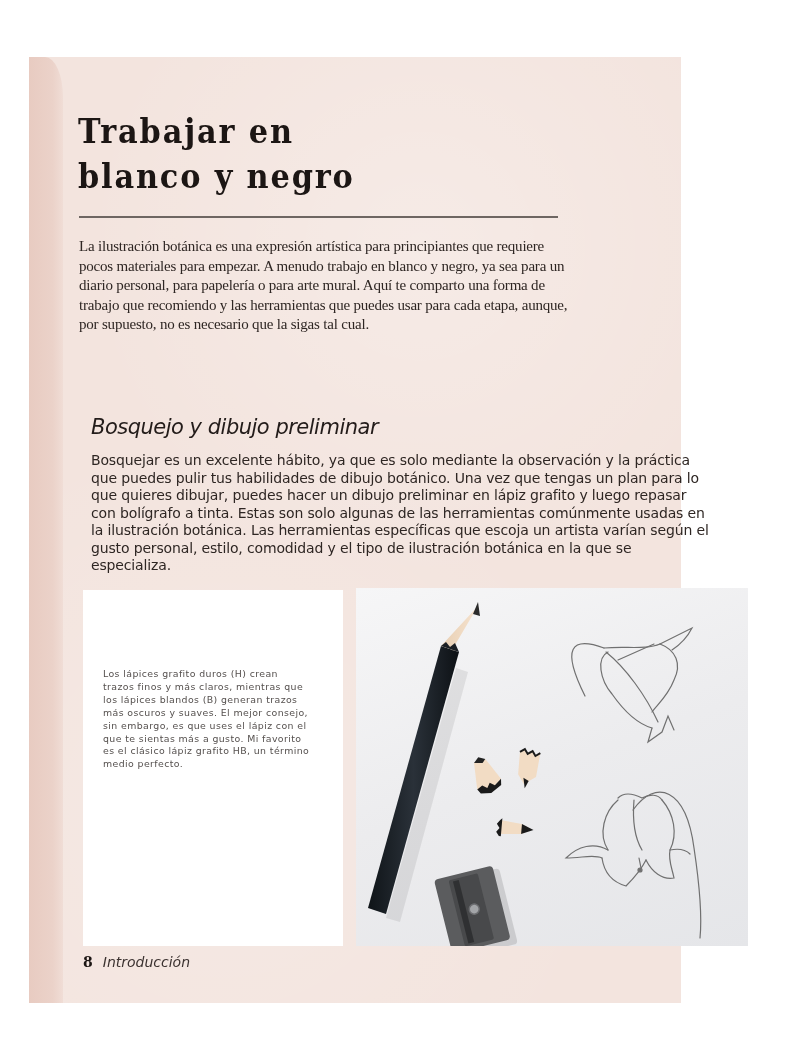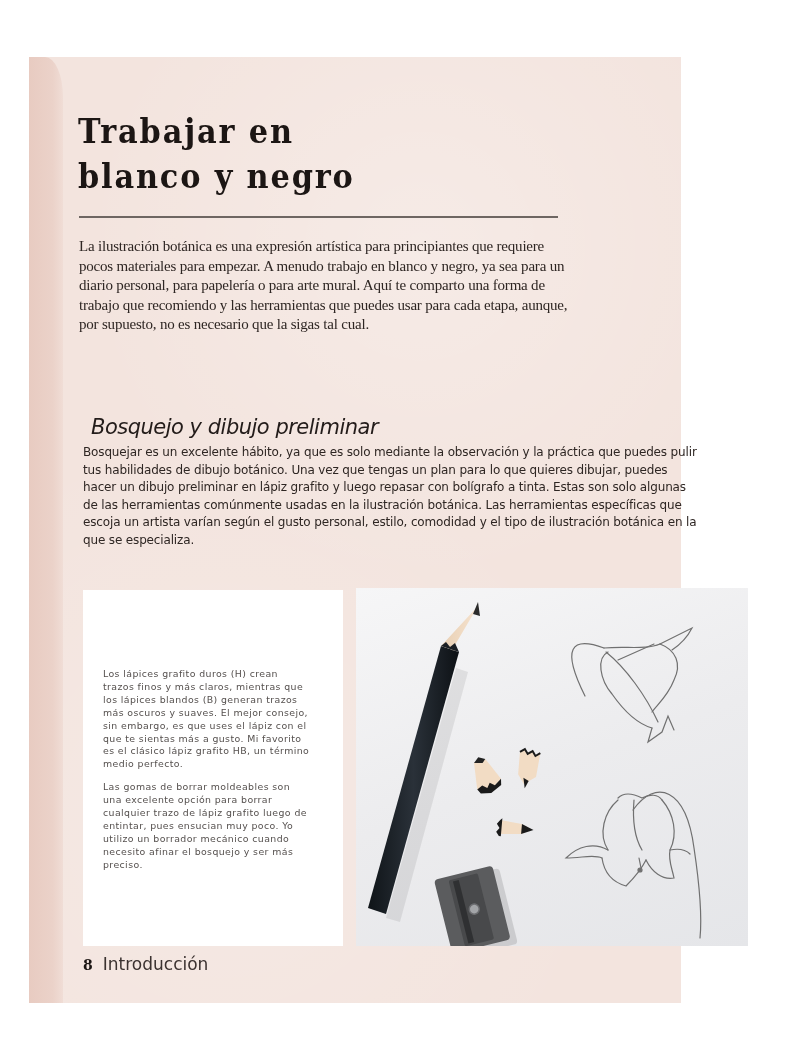--- a/index.html
+++ b/index.html
@@ -34,22 +34,22 @@
     position: absolute; left: 50px; top: 180px; width: 490px; margin: 0;
     font-family: "Liberation Serif", serif; font-size: 15px; line-height: 19.5px;
     color: #2e2623; letter-spacing: -0.2px;
   }
   .subhead {
     position: absolute; left: 50px; top: 346px; margin: 12px;
     font-family: "DejaVu Sans", sans-serif; font-style: italic; font-weight: normal;
     font-size: 21px; color: #231c1a; letter-spacing: -0.5px;
   }
   .body-text {
-    position: absolute; left: 50px; top: 383px; width: 620px; margin: 4px;
-    font-family: "DejaVu Sans", sans-serif; font-size: 12px; line-height: 17.5px;
+    position: absolute; left: 50px; top: 383px; width: 620px; margin: 12px;
+    font-family: "DejaVu Sans", sans-serif; font-size: 14px; line-height: 17.5px;
     color: #2e2623; letter-spacing: -0.15px;
   }
   .note-card {
     position: absolute; left: 54px; top: 533px; width: 260px; height: 356px;
     background: #ffffff;
   }
   .note-text {
     position: absolute; left: 20px; top: 78px; width: 225px;
     font-family: "DejaVu Sans", sans-serif; font-size: 9.4px; line-height: 12.9px;
     color: #55504e; letter-spacing: 0.4px; margin: 0;
@@ -61,21 +61,21 @@
     overflow: hidden;
   }
   .photo svg { position: absolute; left: 0; top: 0; }
   .footer {
     position: absolute; left: 54px; top: 897px; display: flex; align-items: baseline; gap: 10px;
   }
   .page-number {
     font-family: "DejaVu Serif", serif; font-weight: bold; font-size: 14px; color: #1c1614;
   }
   .section-name {
-    font-family: "DejaVu Sans", sans-serif; font-size: 17px; color: #3b3230;
+    font-family: "DejaVu Sans", sans-serif; font-style: italic; font-size: 14px; color: #3b3230;
   }
 </style>
 </head>
 <body>
 
 <div class="page">
   <div class="page-edge"></div>
 
   <h1 class="title">
     <span>Trabajar en</span><br>
@@ -86,21 +86,20 @@
 
   <p class="intro">La ilustración botánica es una expresión artística para principiantes que requiere pocos materiales para empezar. A menudo trabajo en blanco y negro, ya sea para un diario personal, para papelería o para arte mural. Aquí te comparto una forma de trabajo que recomiendo y las herramientas que puedes usar para cada etapa, aunque, por supuesto, no es necesario que la sigas tal cual.</p>
 
   <h2 class="subhead">Bosquejo y dibujo preliminar</h2>
 
   <p class="body-text">Bosquejar es un excelente hábito, ya que es solo mediante la observación y la práctica que puedes pulir tus habilidades de dibujo botánico. Una vez que tengas un plan para lo que quieres dibujar, puedes hacer un dibujo preliminar en lápiz grafito y luego repasar con bolígrafo a tinta. Estas son solo algunas de las herramientas comúnmente usadas en la ilustración botánica. Las herramientas específicas que escoja un artista varían según el gusto personal, estilo, comodidad y el tipo de ilustración botánica en la que se especializa.</p>
 
   <div class="note-card">
     <div class="note-text">
       <p>Los lápices grafito duros (H) crean trazos finos y más claros, mientras que los lápices blandos (B) generan trazos más oscuros y suaves. El mejor consejo, sin embargo, es que uses el lápiz con el que te sientas más a gusto. Mi favorito es el clásico lápiz grafito HB, un término medio perfecto.</p>
-      <p>Las gomas de borrar moldeables son una excelente opción para borrar cualquier trazo de lápiz grafito luego de entintar, pues ensucian muy poco. Yo utilizo un borrador mecánico cuando necesito afinar el bosquejo y ser más preciso.</p>
     </div>
   </div>
 
   <div class="photo">
     <svg width="392" height="358" viewBox="0 0 392 358">
       <defs>
         <linearGradient id="pencilBody" x1="0" y1="0" x2="1" y2="0">
           <stop offset="0" stop-color="#0f1418"></stop>
           <stop offset="0.5" stop-color="#2a3139"></stop>
           <stop offset="1" stop-color="#0d1115"></stop>

